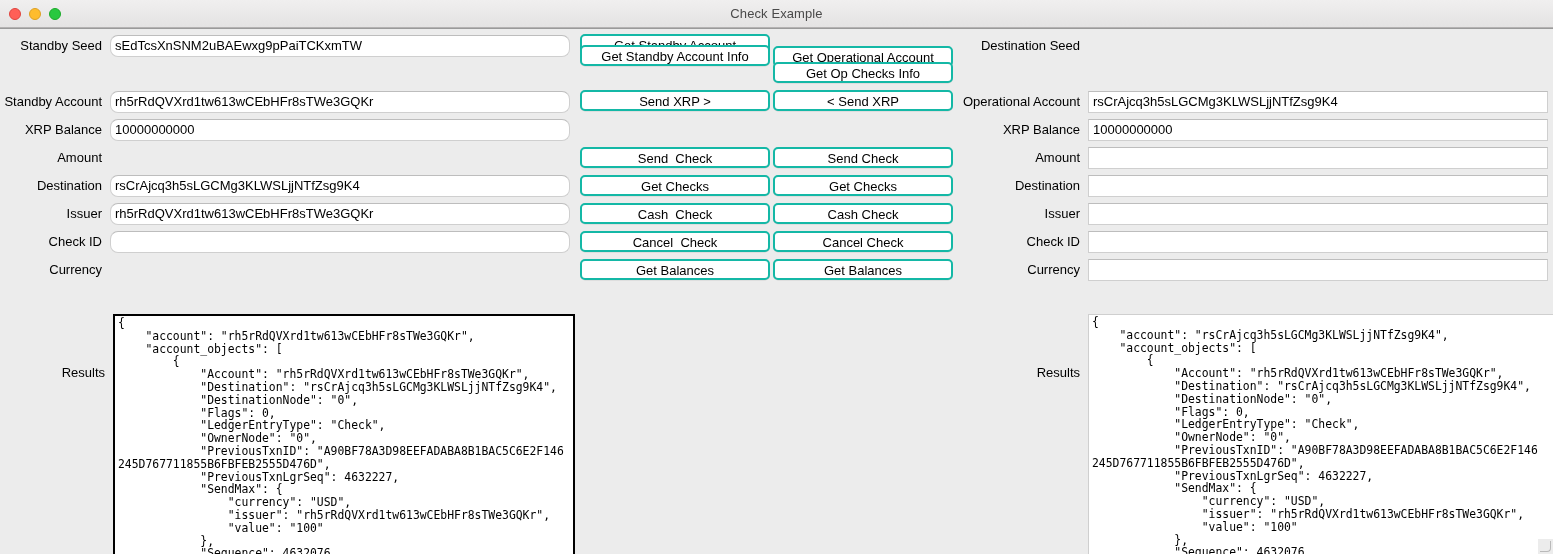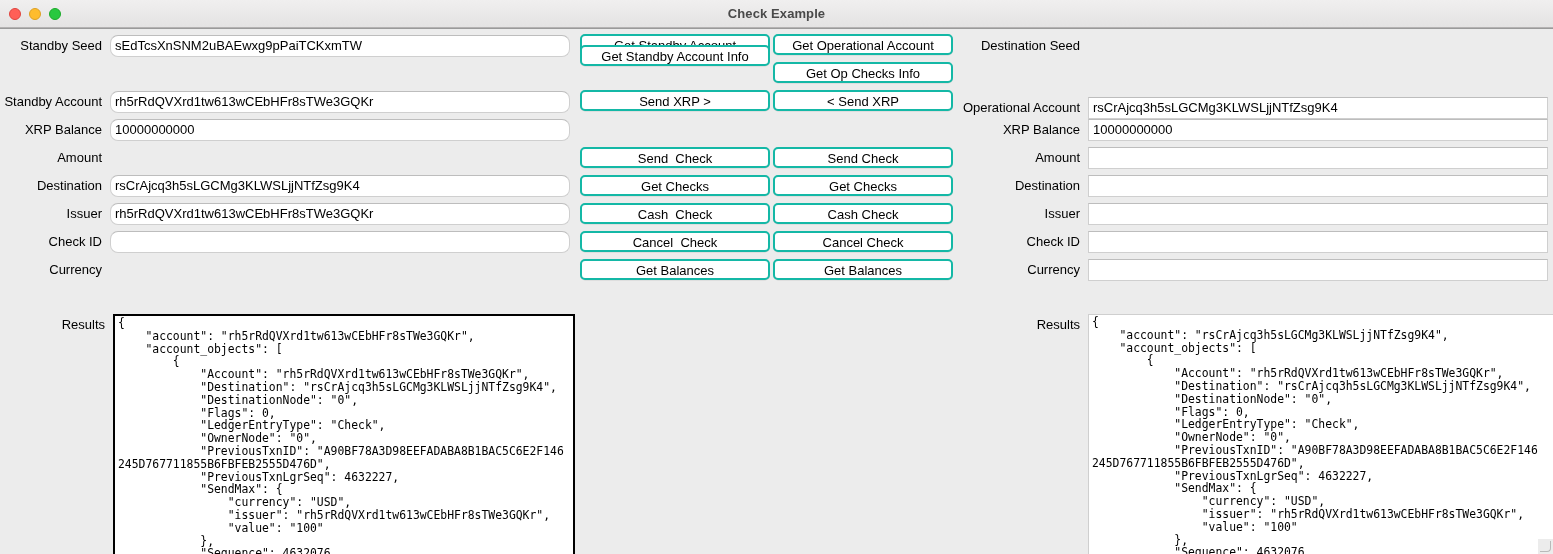--- a/index.html
+++ b/index.html
@@ -27,21 +27,21 @@
   }
   #traffic {
     position: absolute; left: 9px; top: 0; height: 28px;
     display: flex; align-items: center; gap: 8px;
   }
   .light { width: 12px; height: 12px; border-radius: 50%; display: block; }
   .light.red    { background: #ff5f57; border: 0.5px solid #e0443e; }
   .light.yellow { background: #febc2e; border: 0.5px solid #dea123; }
   .light.green  { background: #28c840; border: 0.5px solid #1aab29; }
   #win-title {
-    font-size: 13px; font-weight: bold; color: #4a4a4a;
+    font-size: 13px; font-weight: normal; color: #4a4a4a;
     letter-spacing: 0.1px;
   }
 
   
   #content {
     flex: 1 1 auto;
     position: relative;
     background: #ececec;
     border-top: 1px solid #9a9a9a;
   }
@@ -107,20 +107,21 @@
   }
   .btn.col1 { left: 5px;   width: 190px; }
   .btn.col2 { left: 198px; width: 180px; }
 
   
   .results-label {
     position: absolute;
     font-size: 13px; color: #000;
     text-align: right;
     line-height: 16px;
+    margin-top: 48px;
   }
   .results-box {
     position: absolute;
     background: #ffffff;
     font-family: "DejaVu Sans Mono", monospace;
     font-size: 11.4px;
     line-height: 12.8px;
     color: #000;
     white-space: pre;
     overflow: hidden;
@@ -209,21 +210,21 @@
 
       <div class="row" style="top:230px;">
         <span class="lbl">Currency</span>
       </div>
 
     </div>
 
     <div class="panel" id="mid-panel">
 
       <button class="btn col1" style="top:5px;">Get Standby Account</button>
-      <button class="btn col2" style="top:5px;">Get Operational Account</button>
+      <button class="btn col2" style="top:17px;">Get Operational Account</button>
 
       <button class="btn col1" style="top:16px;">Get Standby Account Info</button>
       <button class="btn col2" style="top:33px;">Get Op Checks Info</button>
 
       <button class="btn col1" style="top:61px;">Send XRP &gt;</button>
       <button class="btn col2" style="top:61px;">&lt; Send XRP</button>
 
       <button class="btn col1" style="top:118px;">Send  Check</button>
       <button class="btn col2" style="top:118px;">Send Check</button>
 
@@ -240,21 +241,21 @@
       <button class="btn col2" style="top:230px;">Get Balances</button>
 
     </div>
 
     <div class="panel" id="right-panel">
 
       <div class="row" style="top:6px;">
         <span class="lbl">Destination Seed</span>
       </div>
 
-      <div class="row" style="top:68px;align-items:center;">
+      <div class="row" style="top:62px;align-items:center;">
         <span class="lbl">Operational Account</span>
         <span class="fld">rsCrAjcq3h5sLGCMg3KLWSLjjNTfZsg9K4</span>
       </div>
 
       <div class="row" style="top:90px;">
         <span class="lbl">XRP Balance</span>
         <span class="fld">10000000000</span>
       </div>
 
       <div class="row" style="top:118px;">

